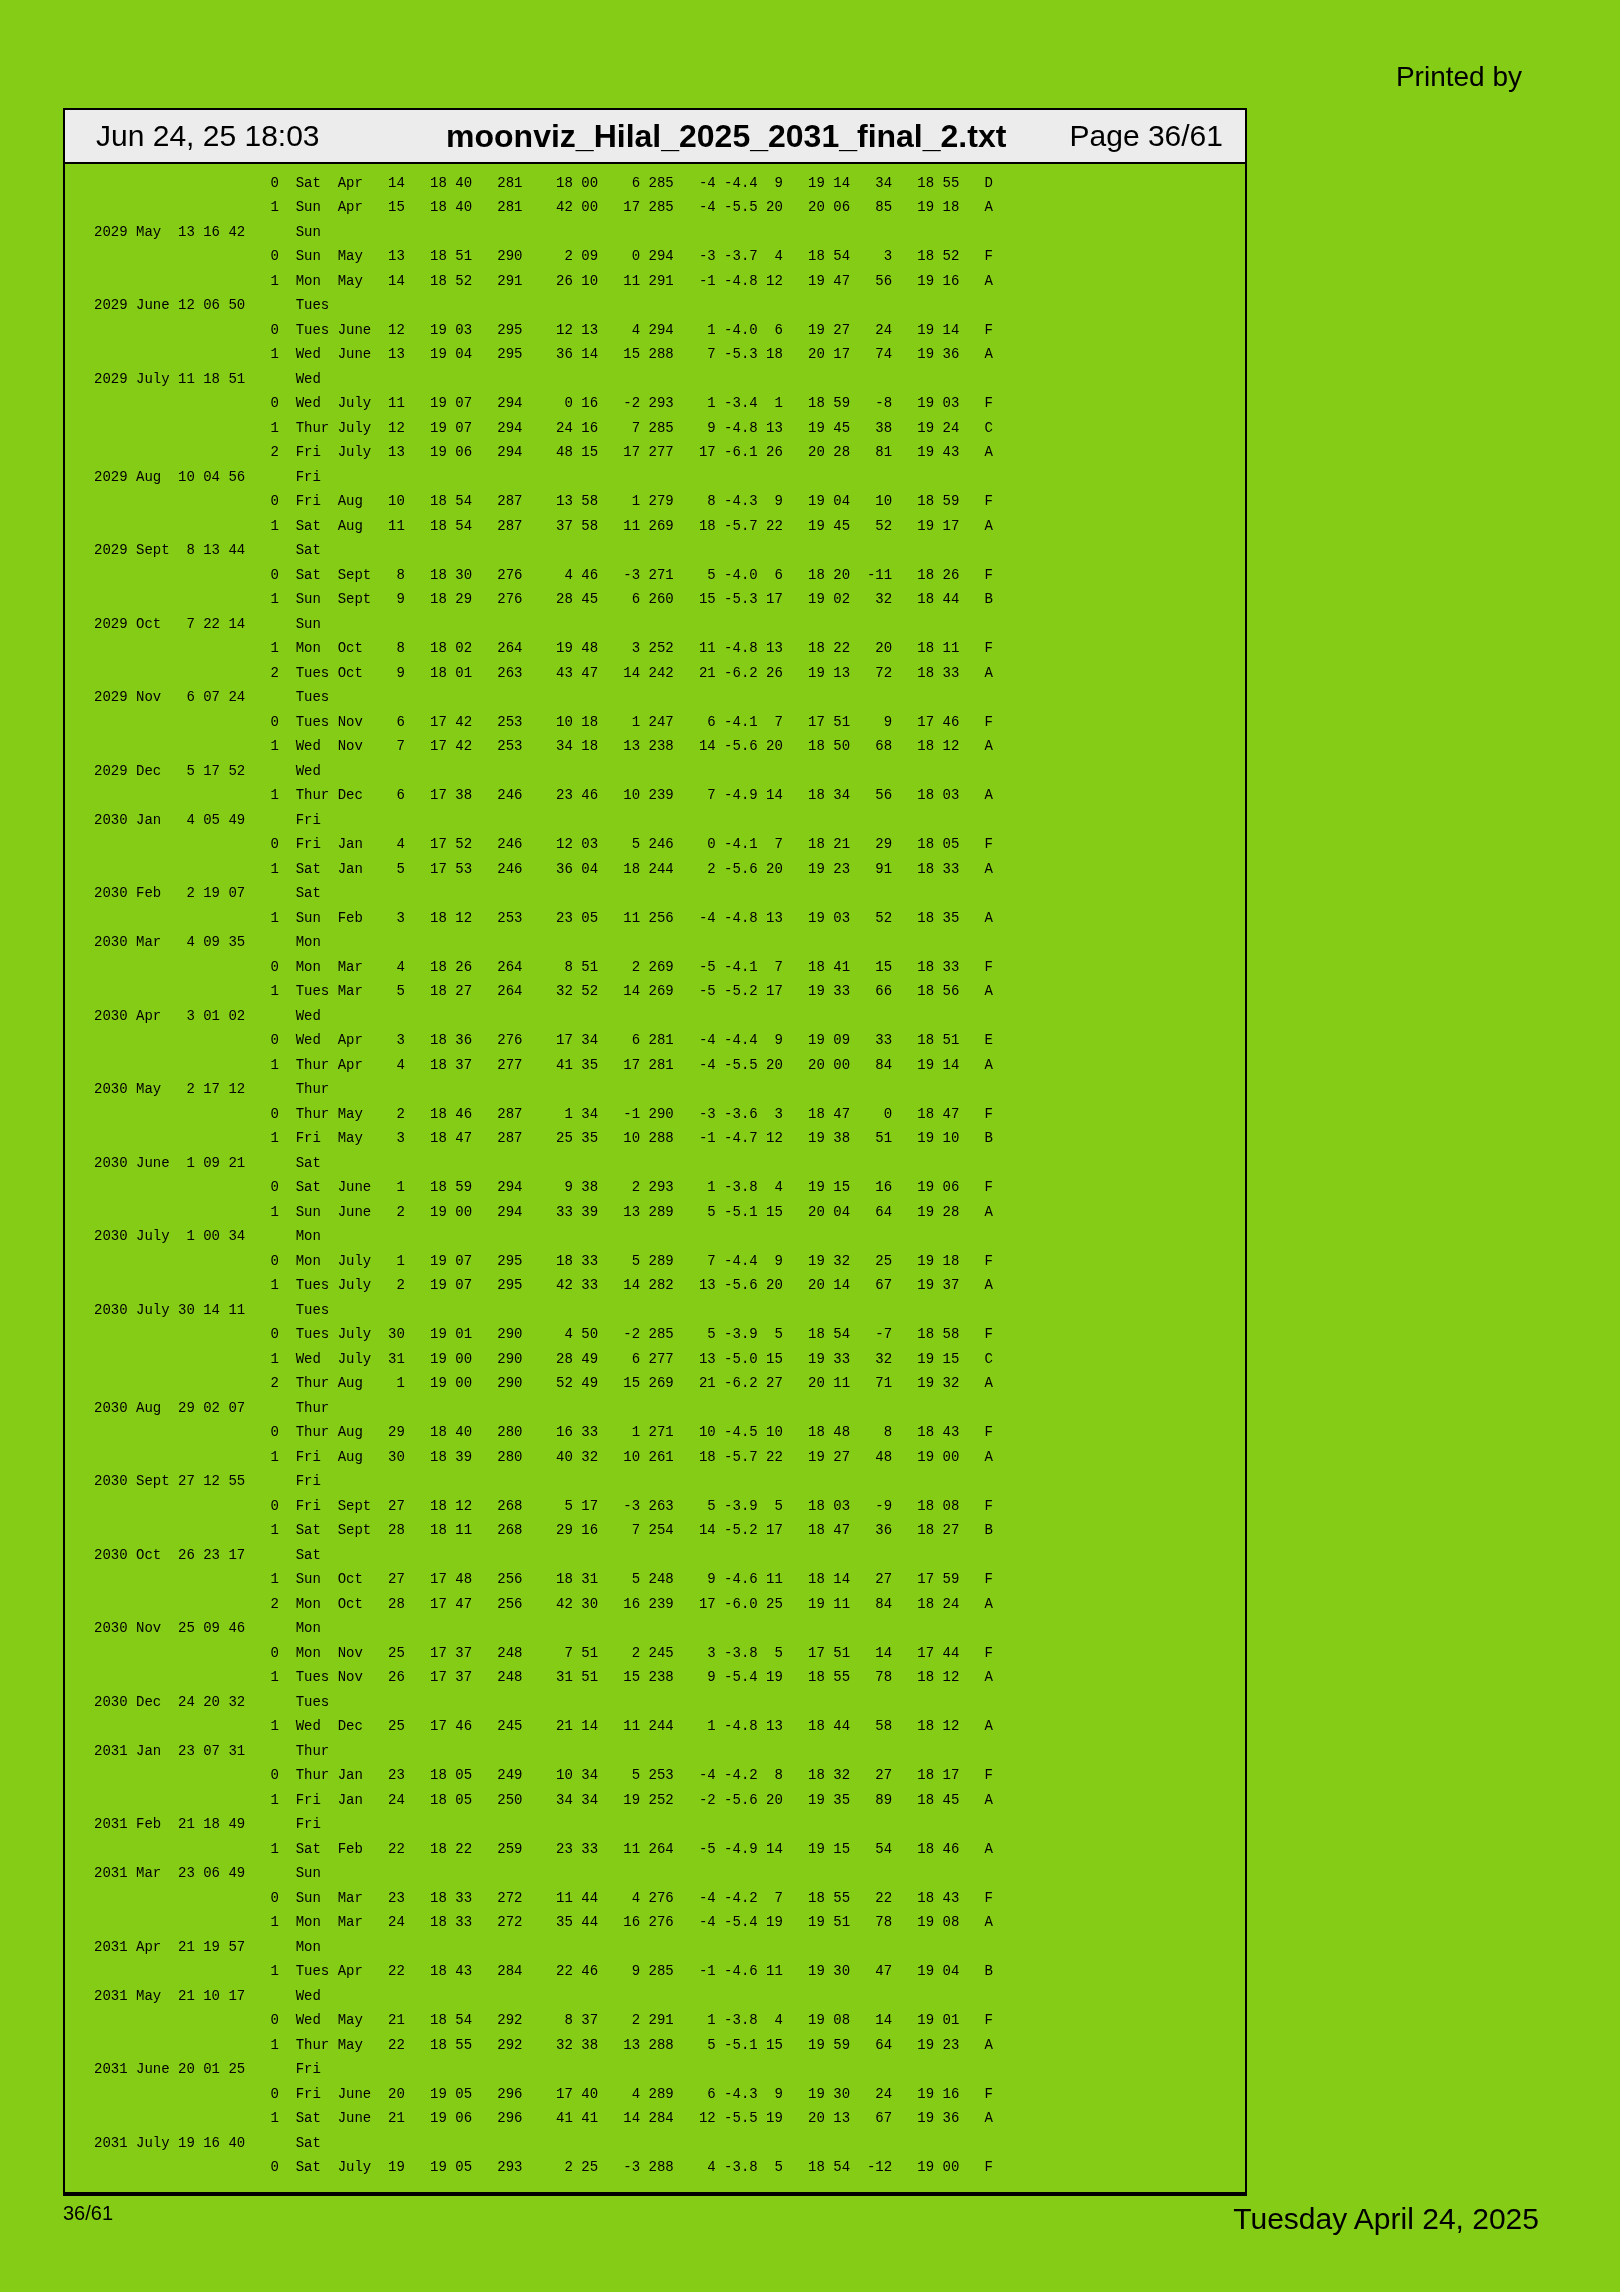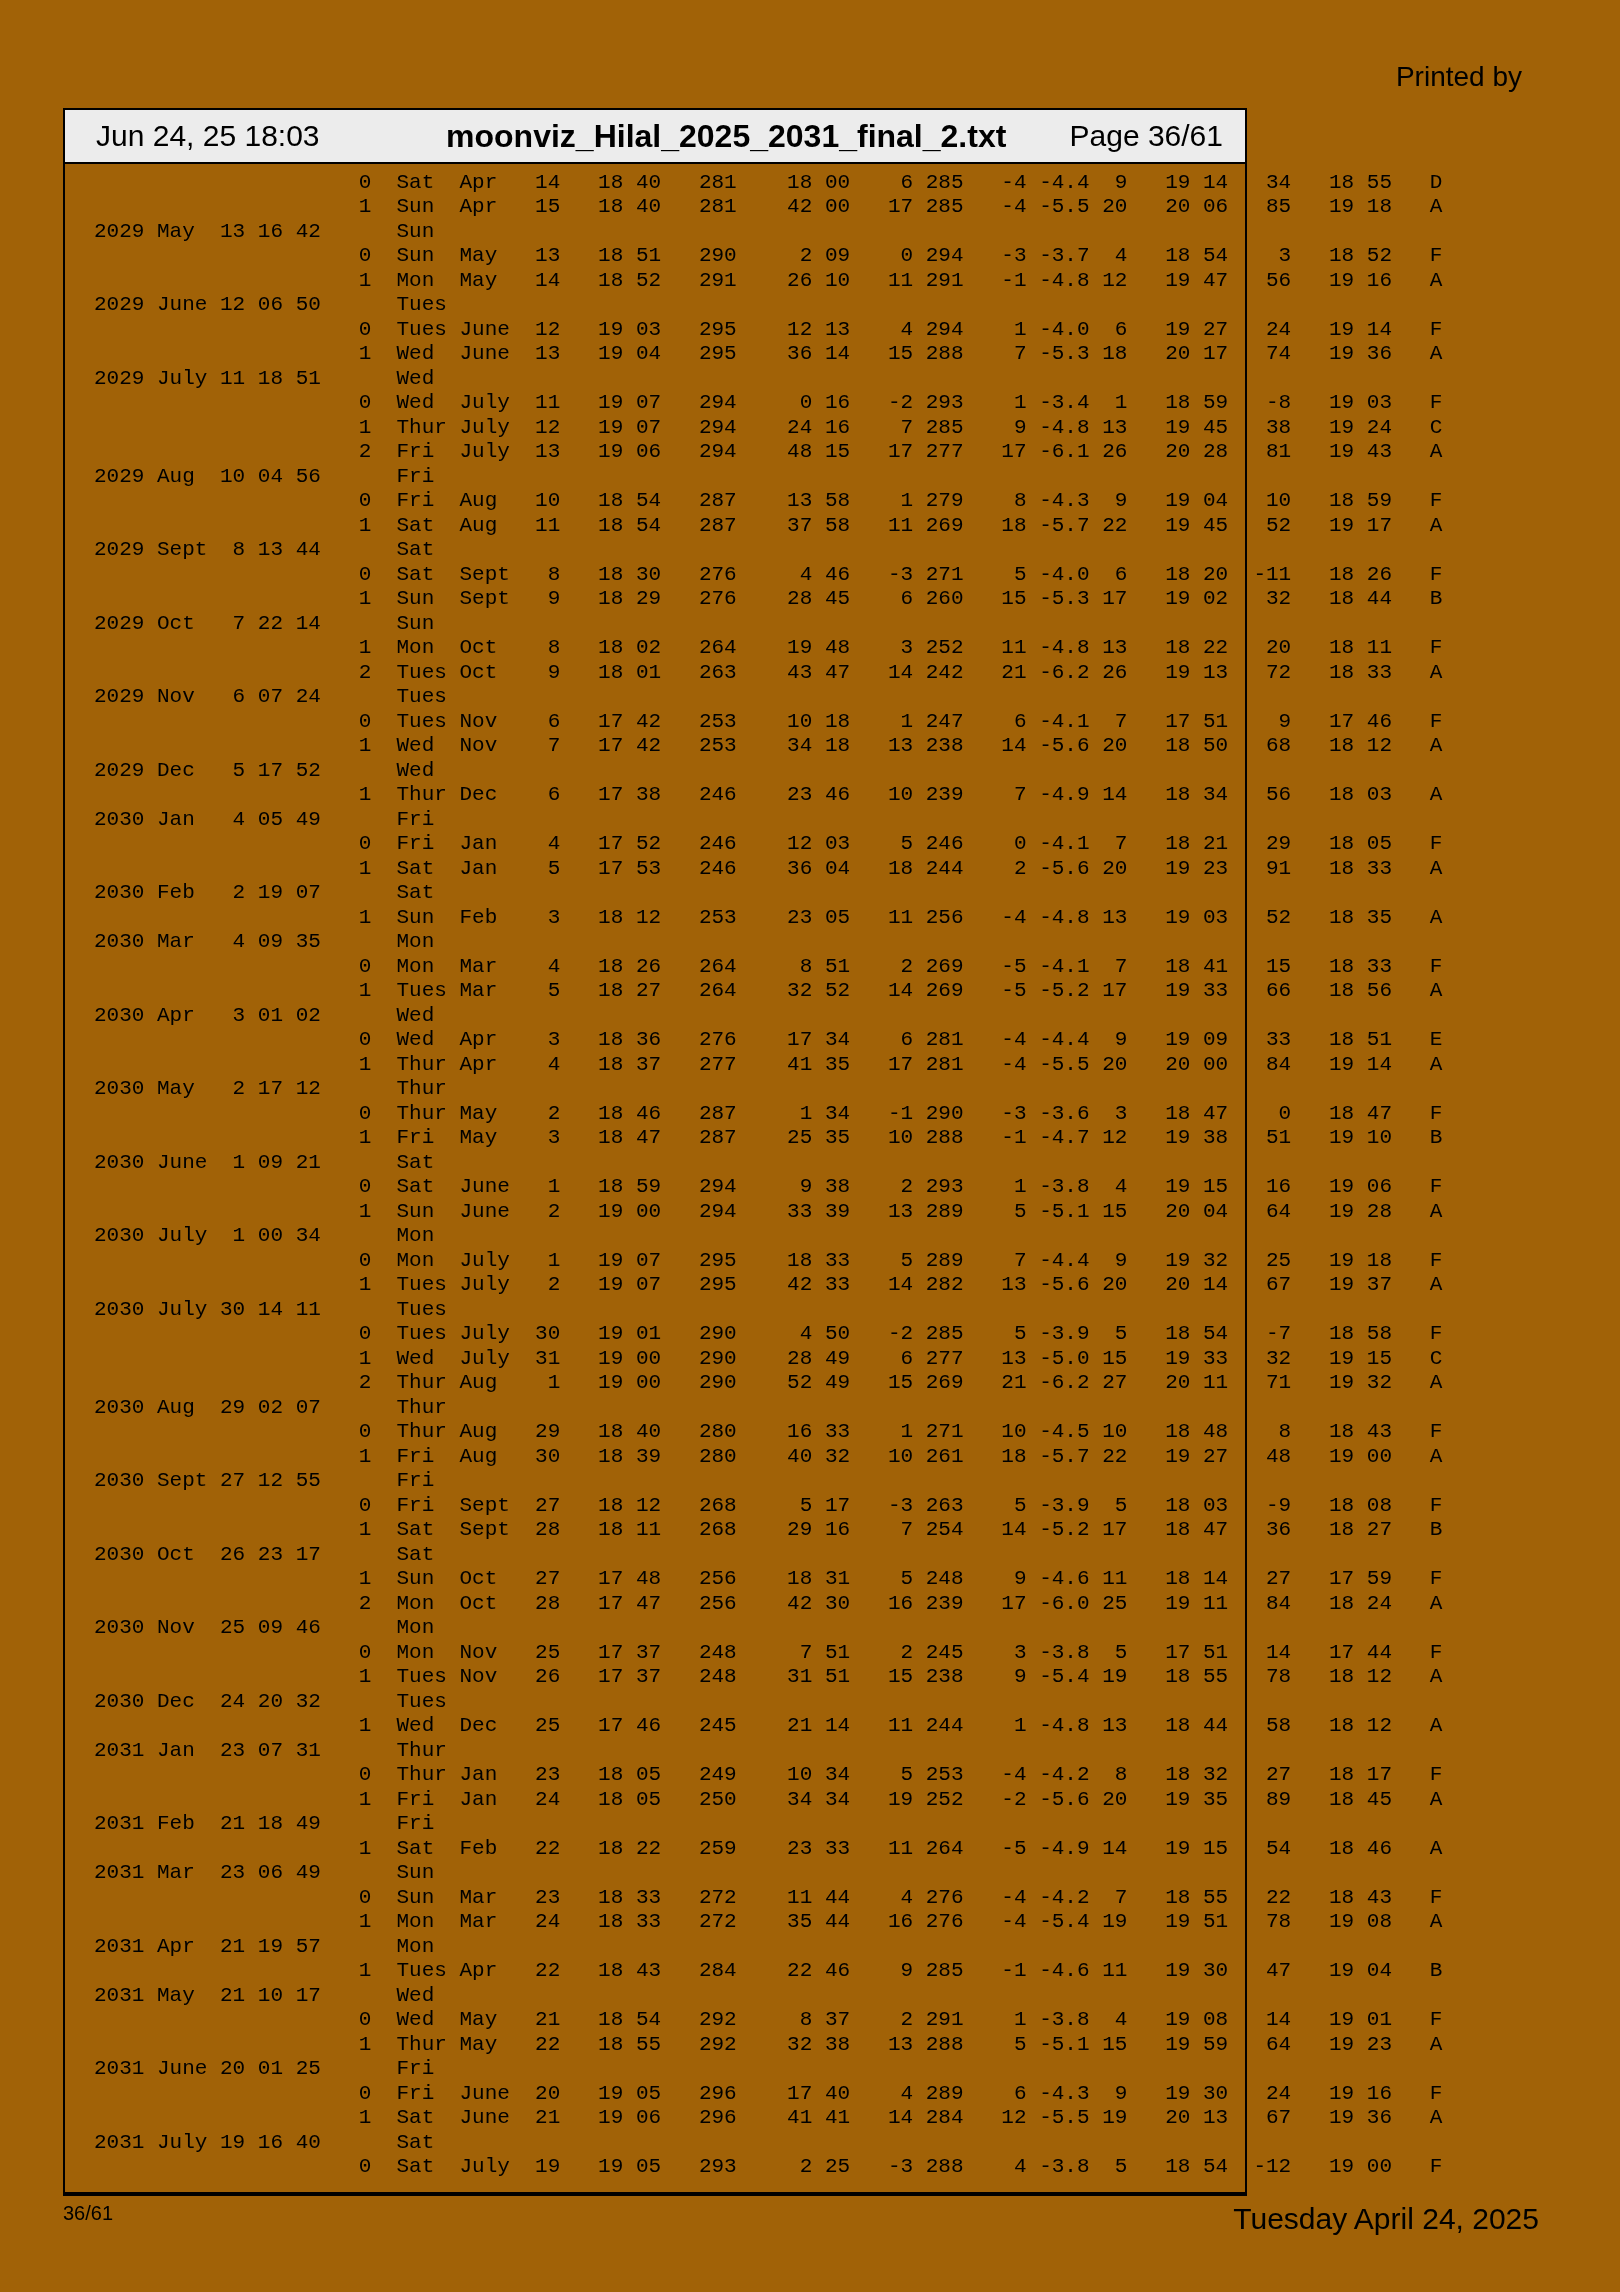--- a/index.html
+++ b/index.html
@@ -1,17 +1,17 @@
 <!DOCTYPE html>
 <html><head>
 <meta charset="utf-8">
 <style>
   html,body { margin:0; padding:0; background:#fff; }
   .page {
-    position:relative; width:1620px; height:2293px; background:#a16207;
+    position:relative; width:1620px; height:2293px; background:#84cc16;
     font-family:"Liberation Sans", sans-serif; color:#000;
     overflow:hidden;
   }
   .printed-by {
     position:absolute; top:61px; right:98px;
     font-size:28px; color:#000;
   }
   .doc {
     position:absolute; left:63px; top:108px; width:1184px;
     box-sizing:border-box;
@@ -25,21 +25,21 @@
     font-size:30px;
   }
   .titlebar .ts { padding-left:31px; width:412px; white-space:nowrap; }
   .titlebar .fn { flex:1; text-align:center; font-weight:bold; font-size:32px; white-space:nowrap; }
   .titlebar .pg { width:255px; text-align:right; padding-right:22px; white-space:nowrap; }
   .textbody {
     box-sizing:border-box;
     border-left:2.9px solid #000; border-right:2.9px solid #000; border-bottom:4.9px solid #000;
     padding:6.9px 0 11.8px 29px;
     font-family:"Liberation Mono","DejaVu Sans Mono", monospace;
-    font-size:21px; line-height:24.5px;
+    font-size:14px; line-height:24.5px;
     white-space:pre; color:#000;
     min-height:2019px;
   }
   .line { height:24.5px; white-space:pre; }
   .footer-left {
     position:absolute; left:63px; top:2202px; font-size:20px;
   }
   .footer-right {
     position:absolute; right:81px; top:2202px; font-size:30px;
   }

